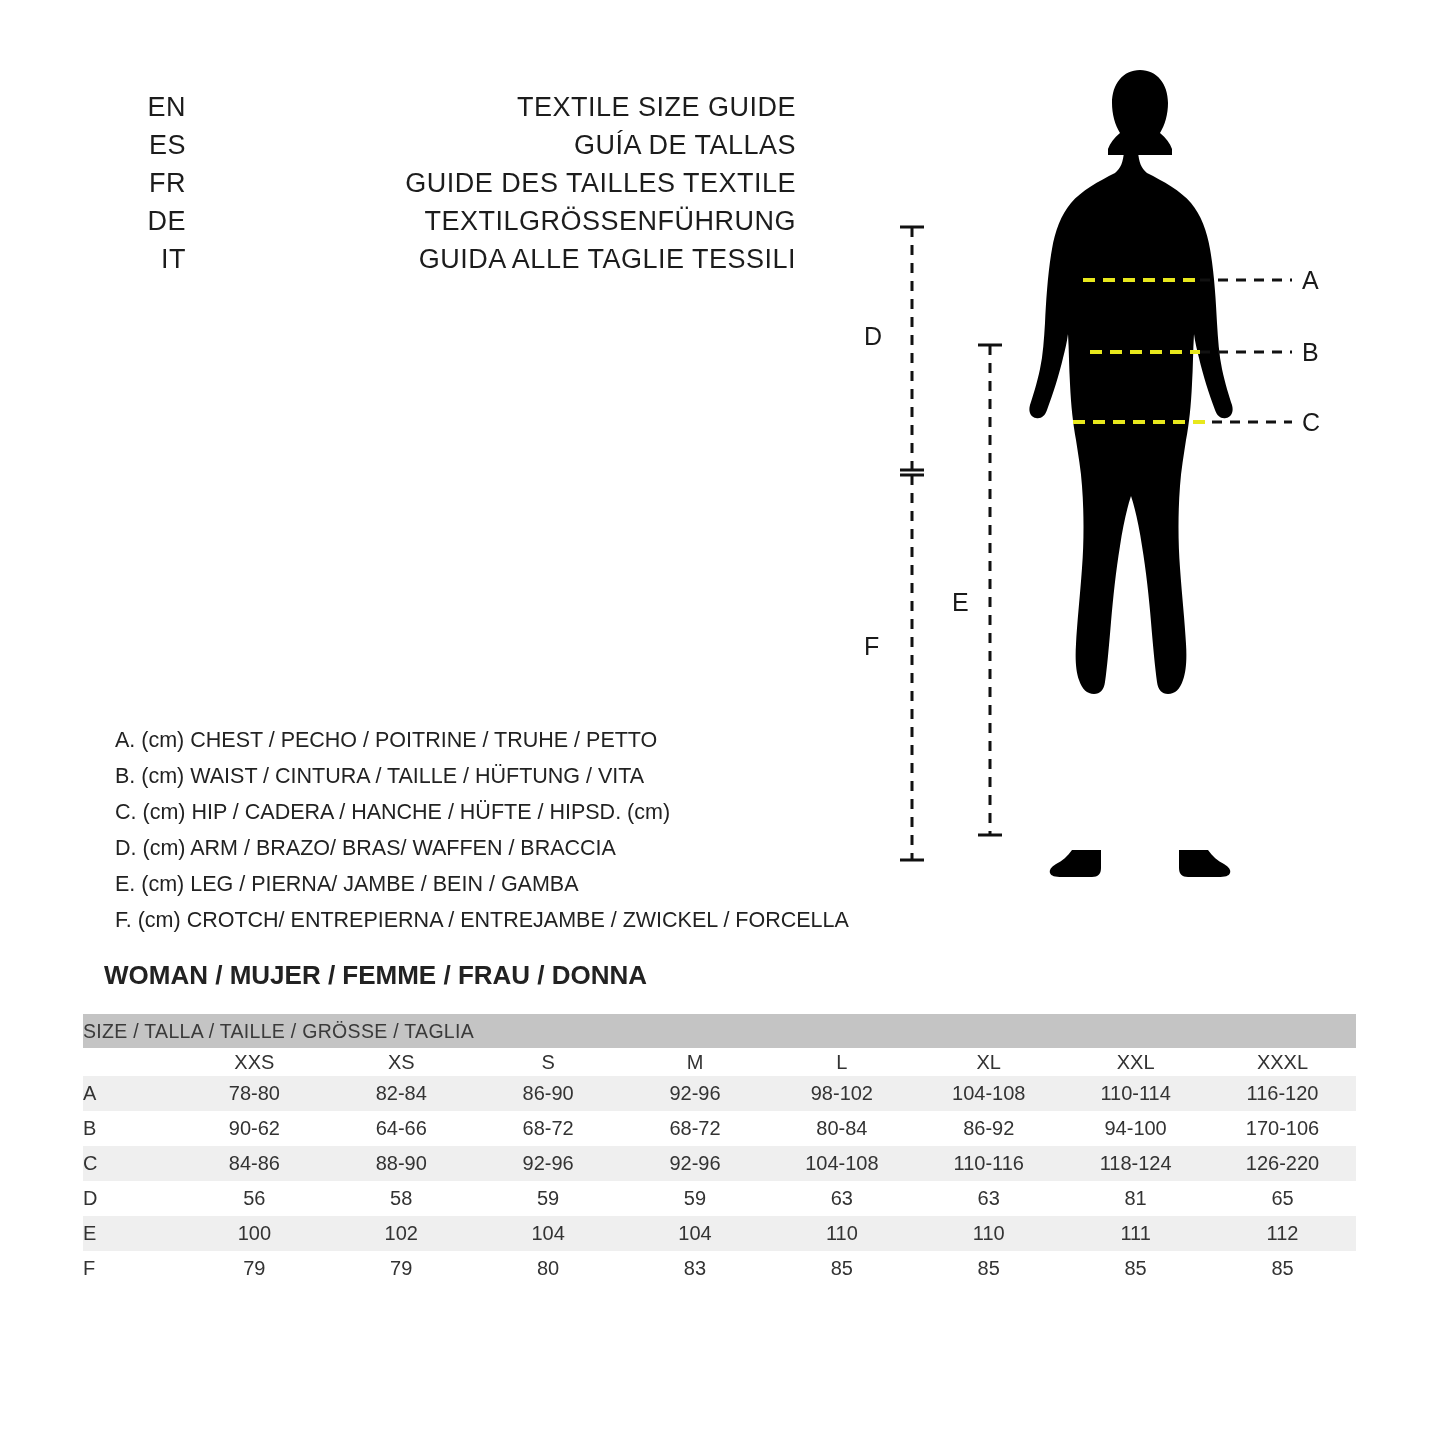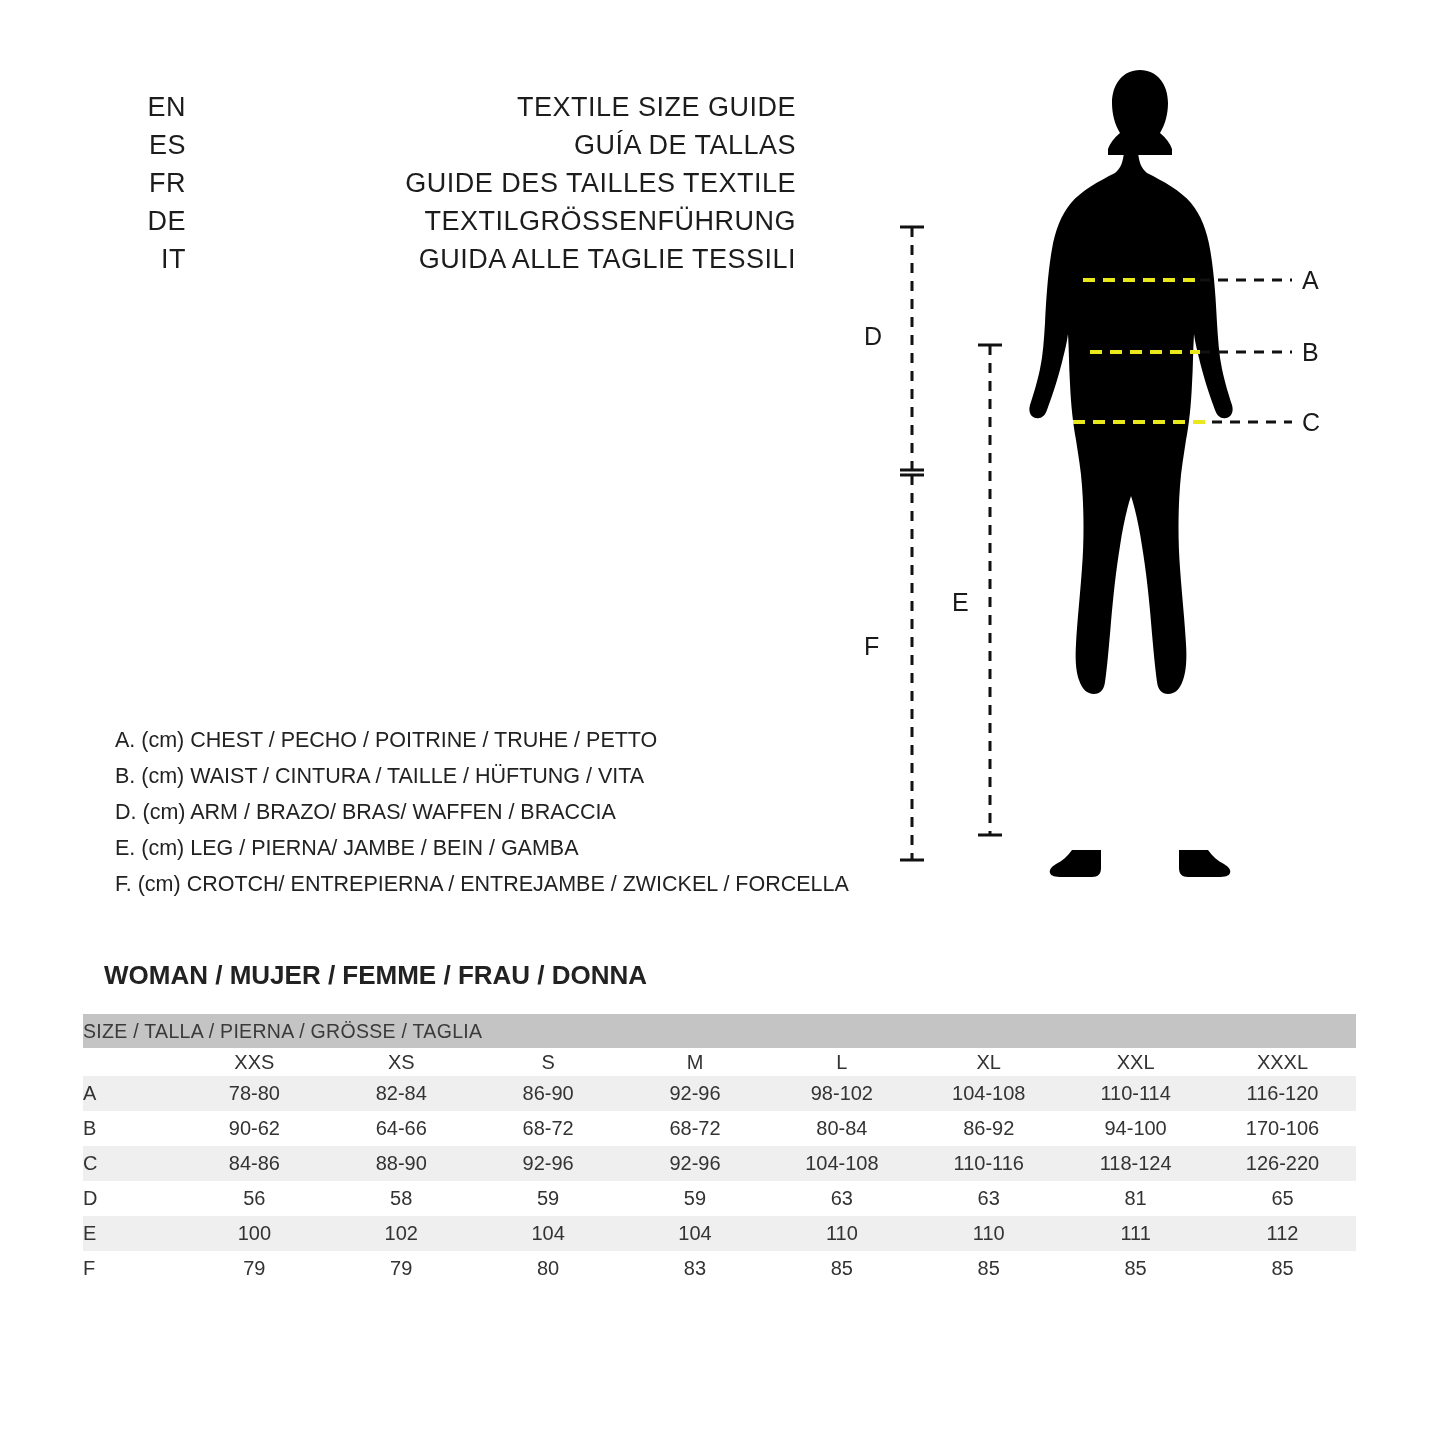--- a/index.html
+++ b/index.html
@@ -203,20 +203,21 @@
       <line x1="60" y1="420" x2="84" y2="420"></line>
       <line x1="60" y1="805" x2="84" y2="805"></line>
     </g>
     <text class="meas-label" x="24" y="600">F</text>
   </svg>
 </div>
 
 <div id="legend-block">
   <div class="legend-row">A. (cm) CHEST / PECHO / POITRINE / TRUHE / PETTO</div>
   <div class="legend-row">B. (cm) WAIST / CINTURA / TAILLE / HÜFTUNG / VITA</div>
+  <div class="legend-row">C. (cm) HIP / CADERA / HANCHE / HÜFTE / HIPSD. (cm)</div>
   <div class="legend-row">D. (cm) ARM / BRAZO/ BRAS/ WAFFEN / BRACCIA</div>
   <div class="legend-row">E. (cm) LEG / PIERNA/ JAMBE / BEIN / GAMBA</div>
   <div class="legend-row">F. (cm) CROTCH/ ENTREPIERNA / ENTREJAMBE / ZWICKEL / FORCELLA</div>
 </div>
 
 <div id="gender-label">WOMAN / MUJER / FEMME / FRAU / DONNA</div>
 
 <table id="size-table">
   <colgroup>
     <col class="c-label">
@@ -224,21 +225,21 @@
       <col class="c-val">
       <col class="c-val">
       <col class="c-val">
     <col class="c-val">
       <col class="c-val">
       <col class="c-val">
       <col class="c-val">
   </colgroup>
   <thead>
     <tr class="thead-band">
-      <td colspan="9">SIZE / TALLA / PIERNA / GRÖSSE / TAGLIA</td>
+      <td colspan="9">SIZE / TALLA / TAILLE / GRÖSSE / TAGLIA</td>
     </tr>
     <tr class="size-head">
       <td class="rowlabel"></td>
       <td>XXS</td>
       <td>XS</td>
       <td>S</td>
       <td>M</td>
       <td>L</td>
       <td>XL</td>
       <td>XXL</td>

